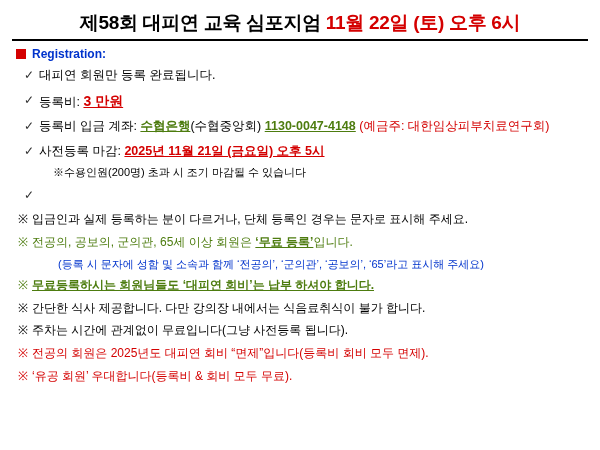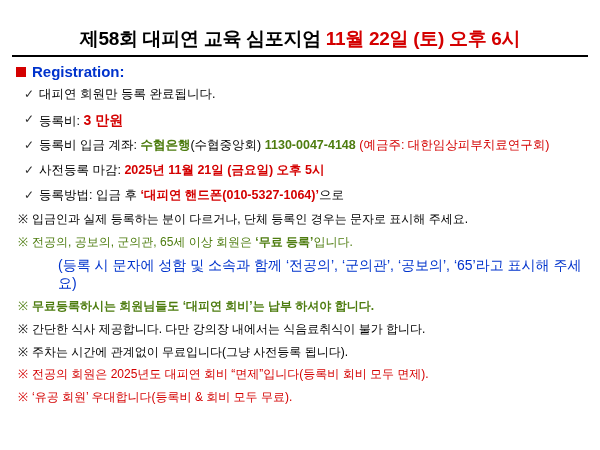--- a/index.html
+++ b/index.html
@@ -13,21 +13,20 @@
     font-family: "Liberation Sans", sans-serif;
     color: #000000;
     overflow: hidden;
   }
   .page {
     position: relative;
     width: 600px;
     height: 374px;
     box-sizing: border-box;
     padding: 8px 10px 0 10px;
-    margin-top: 16px;
   }
   .title {
     text-align: center;
     font-size: 19px;
     font-weight: bold;
     letter-spacing: -0.3px;
     white-space: nowrap;
     margin: 2px 0 2px 0;
   }
   .title .red { color: #d40000; }
@@ -44,41 +43,41 @@
   }
   .sq {
     width: 10px;
     height: 10px;
     background: #d40000;
     display: inline-block;
   }
   .section-head .label {
     color: #0033cc;
     font-weight: bold;
-    font-size: 15px;
+    font-size: 12px;
   }
   .check-list { margin: 0 0 0 14px; }
   .row {
     display: flex;
     align-items: flex-start;
     margin-bottom: 9px;
     font-size: 12.5px;
     line-height: 1.25;
   }
   .chk {
     width: 15px;
     flex: 0 0 15px;
     color: #333;
     font-size: 12px;
     line-height: 1.3;
   }
   .row .txt { flex: 1; }
   .red { color: #d40000; }
   .blue { color: #4d7c0f; }
-  .b { font-weight: bold; }
+  .b { font-weight: bold; text-decoration: underline; }
   .big { font-size: 14px; }
   .note-small {
     font-size: 11px;
     margin: -4px 0 8px 29px;
     color: #000;
   }
   .star-list { margin: 2px 0 0 8px; }
   .star-row {
     display: flex;
     align-items: flex-start;
@@ -92,21 +91,21 @@
   }
   .star-row .txt { flex: 1; }
   .sub {
     margin: 0 0 4px 26px;
     font-size: 11.5px;
     color: #0033cc;
   }
   .sub .arrow { margin-right: 3px; }
   .sub2 {
     margin: 2px 0 6px 40px;
-    font-size: 14px;
+    font-size: 11px;
     color: #0033cc;
   }
 </style>
 </head>
 <body>
 
 <div class="page">
 
   <div class="title">
     <span>제58회 대피연 교육 심포지엄 </span><span class="red">11월 22일 (토) 오후 6시</span>
@@ -140,27 +139,25 @@
         <span>등록비 입금 계좌: </span><span class="blue b">수협은행</span><span>(수협중앙회) </span><span class="blue b">1130-0047-4148</span><span class="red"> (예금주: 대한임상피부치료연구회)</span>
       </span>
     </div>
 
     <div class="row">
       <span class="chk">✓</span>
       <span class="txt">
         <span>사전등록 마감: </span><span class="red b">2025년 11월 21일 (금요일) 오후 5시</span>
       </span>
     </div>
-
-    <div class="row">
-      <span class="chk">✓</span>
-      <span class="txt">
-        <div>
-          <span>등록방법: 입금 후 </span><span class="red b">‘대피연 핸드폰(010-5327-1064)’</span><span>으로</span>
-        </div>
+    <div class="note-small">※수용인원(200명) 초과 시 조기 마감될 수 있습니다</div>
+
+    <div class="row">
+      <span class="chk">✓</span>
+      <span class="txt">
       </span>
     </div>
 
   </div>
 
   <div class="star-list">
 
     <div class="star-row">
       <span class="star">※</span>
       <span class="txt">

